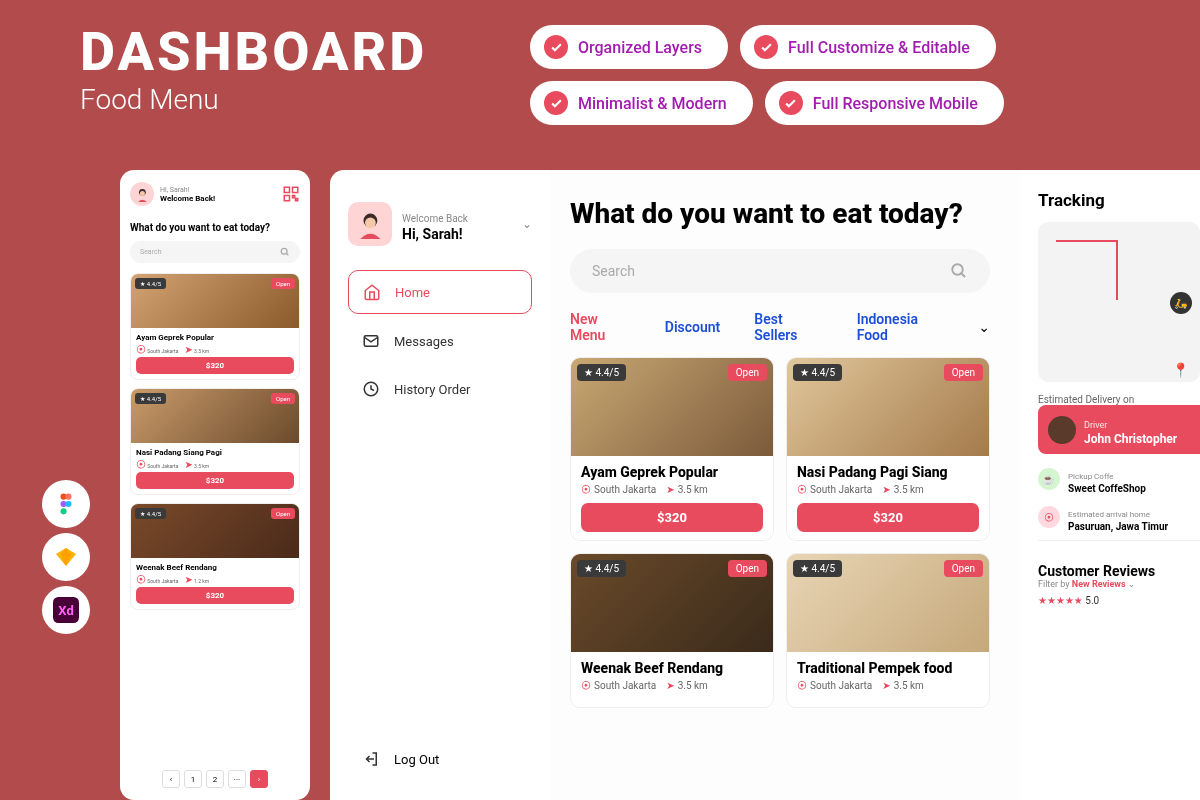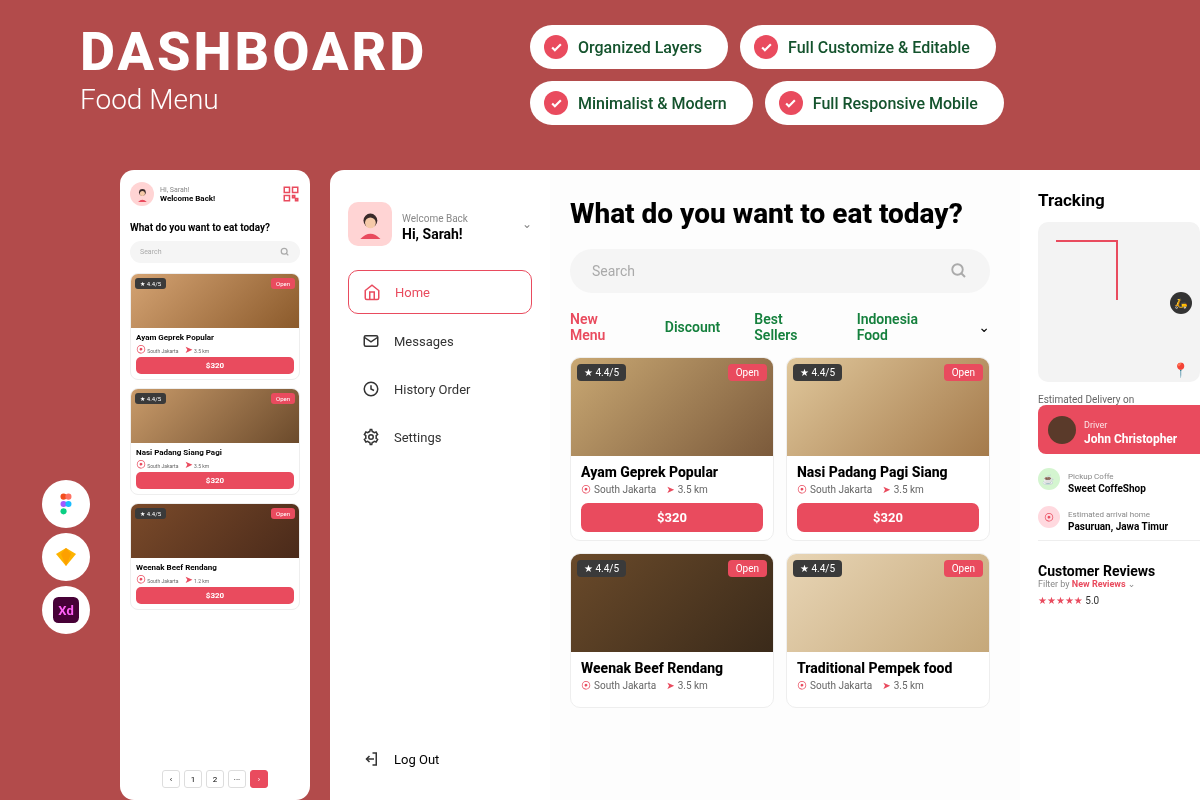--- a/index.html
+++ b/index.html
@@ -5,21 +5,21 @@
 * { margin: 0; padding: 0; box-sizing: border-box; font-family: -apple-system, BlinkMacSystemFont, 'Segoe UI', Roboto, sans-serif; }
 body { background: #b24b4b; width: 1200px; height: 800px; overflow: hidden; position: relative; }
 .header-area { position: absolute; top: 20px; left: 80px; right: 80px; height: 140px; }
 .title-block { color: #fff; }
 .title-main { font-size: 54px; font-weight: 800; letter-spacing: 3px; }
 .title-sub { font-size: 28px; font-weight: 300; }
 .pills { position: absolute; top: 5px; right: 0; display: flex; flex-wrap: wrap; gap: 12px; width: 590px; }
 .pill { background: #fff; border-radius: 30px; padding: 10px 26px 10px 14px; display: flex; align-items: center; gap: 10px; }
 .pill-check { width: 24px; height: 24px; border-radius: 50%; background: #e94b5e; display: flex; align-items: center; justify-content: center; }
 .pill-check svg { width: 13px; height: 13px; }
-.pill-text { color: #14532d; font-size: 16px; font-weight: 500; }
+.pill-text { color: #a21caf; font-size: 16px; font-weight: 500; }
 .app-chips { position: absolute; left: 42px; top: 480px; display: flex; flex-direction: column; gap: 5px; }
 .chip { width: 48px; height: 48px; border-radius: 50%; background: #fff; display: flex; align-items: center; justify-content: center; font-size: 20px; font-weight: 700; }
 .screens { position: absolute; top: 170px; left: 120px; right: 0; bottom: 0; display: flex; gap: 20px; }
 
 
 .mobile { width: 190px; background: #fff; border-radius: 14px; padding: 12px 10px; display: flex; flex-direction: column; overflow: hidden; }
 .m-head { display: flex; align-items: center; justify-content: space-between; margin-bottom: 8px; }
 .m-avatar { width: 24px; height: 24px; border-radius: 50%; background: #ffd4d4; overflow: hidden; display: flex; align-items: center; justify-content: center; }
 .m-head-text { font-size: 7px; color: #888; }
 .m-head-text b { color: #000; font-size: 8px; display: block; }
@@ -49,21 +49,21 @@
 .s-chev { font-size: 12px; color: #888; }
 .s-nav { display: flex; flex-direction: column; gap: 6px; }
 .s-item { display: flex; align-items: center; gap: 14px; padding: 12px 14px; border-radius: 10px; font-size: 13px; color: #333; cursor: pointer; }
 .s-item.active { border: 1px solid #e94b5e; color: #e94b5e; }
 .s-item svg { width: 18px; height: 18px; flex-shrink: 0; }
 .s-logout { margin-top: auto; padding-top: 28px; display: flex; align-items: center; gap: 14px; padding-left: 14px; font-size: 13px; }
 .main { flex: 1; padding: 26px 30px 0 20px; background: #fdfdfd; overflow: hidden; }
 .main-title { font-size: 28px; font-weight: 800; line-height: 1.25; margin-bottom: 18px; }
 .main-search { background: #f5f5f5; border-radius: 26px; padding: 13px 22px; display: flex; justify-content: space-between; align-items: center; color: #aaa; font-size: 14px; margin-bottom: 18px; }
 .tabs { display: flex; gap: 34px; font-size: 14px; margin-bottom: 14px; align-items: center; }
-.tab { color: #15803d; font-weight: 600; cursor: pointer; }
+.tab { color: #1d4ed8; font-weight: 600; cursor: pointer; }
 .tab.active { color: #e94b5e; }
 .tab-arrow { margin-left: auto; }
 .grid { display: grid; grid-template-columns: 1fr 1fr; gap: 12px; }
 .card { border: 1px solid #eee; border-radius: 10px; overflow: hidden; background: #fff; }
 .card-img { height: 98px; background: linear-gradient(135deg,#c9a873,#7b5a3b); position: relative; }
 .card-img.alt { background: linear-gradient(135deg,#e0c79b,#a47a4b); }
 .c-rating { position: absolute; top: 6px; left: 6px; background: #3a3a3a; color: #fff; font-size: 10px; padding: 3px 7px; border-radius: 4px; display: flex; gap: 3px; align-items: center; }
 .c-open { position: absolute; top: 6px; right: 6px; background: #e94b5e; color: #fff; font-size: 10px; padding: 3px 8px; border-radius: 4px; }
 .card-body { padding: 8px 10px; }
 .card-title { font-size: 14px; font-weight: 800; margin-bottom: 4px; }
@@ -279,27 +279,20 @@
             </svg>
             <span>Messages</span>
           </div>
         <div class="s-item">
             <svg viewBox="0 0 24 24" fill="none" stroke="#333" stroke-width="2">
               <circle cx="12" cy="12" r="9"></circle>
               <polyline points="12 7 12 12 16 14"></polyline>
             </svg>
             <span>History Order</span>
           </div>
-        <div class="s-item">
-            <svg viewBox="0 0 24 24" fill="none" stroke="#333" stroke-width="2">
-              <circle cx="12" cy="12" r="3"></circle>
-              <path d="M19 12a7 7 0 00-.2-1.7l2-1.5-2-3.4-2.3.9a7 7 0 00-2.9-1.7L13 2h-2l-.6 2.6a7 7 0 00-2.9 1.7l-2.3-.9-2 3.4 2 1.5A7 7 0 005 12a7 7 0 00.2 1.7l-2 1.5 2 3.4 2.3-.9a7 7 0 002.9 1.7L11 22h2l.6-2.6a7 7 0 002.9-1.7l2.3.9 2-3.4-2-1.5A7 7 0 0019 12z"></path>
-            </svg>
-            <span>Settings</span>
-          </div>
       </div>
       <div class="s-logout">
           <svg width="18" height="18" viewBox="0 0 24 24" fill="none" stroke="#333" stroke-width="2">
             <path d="M14 4h5v16h-5"></path>
             <path d="M10 8l-4 4 4 4"></path>
             <line x1="6" y1="12" x2="16" y2="12"></line>
           </svg>
           <span>Log Out</span>
         </div>
     </div>

